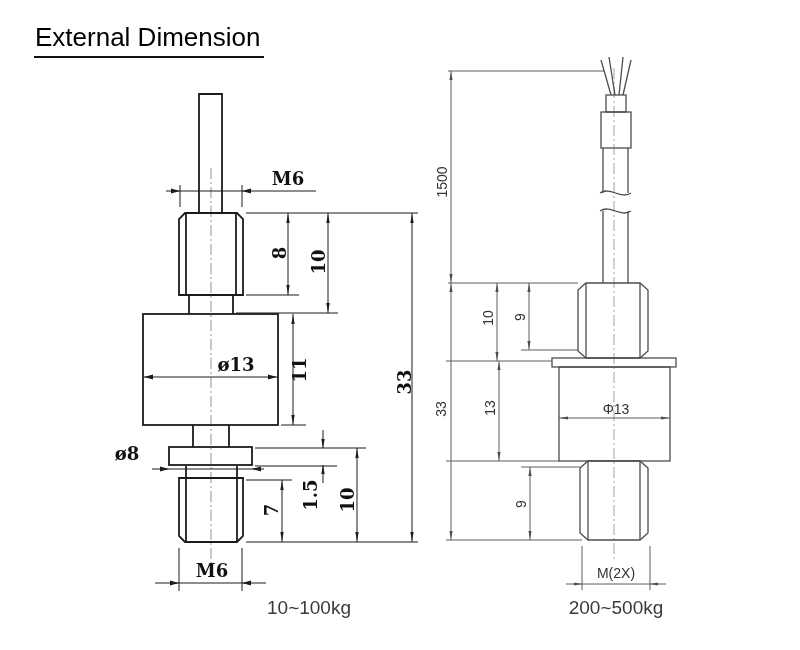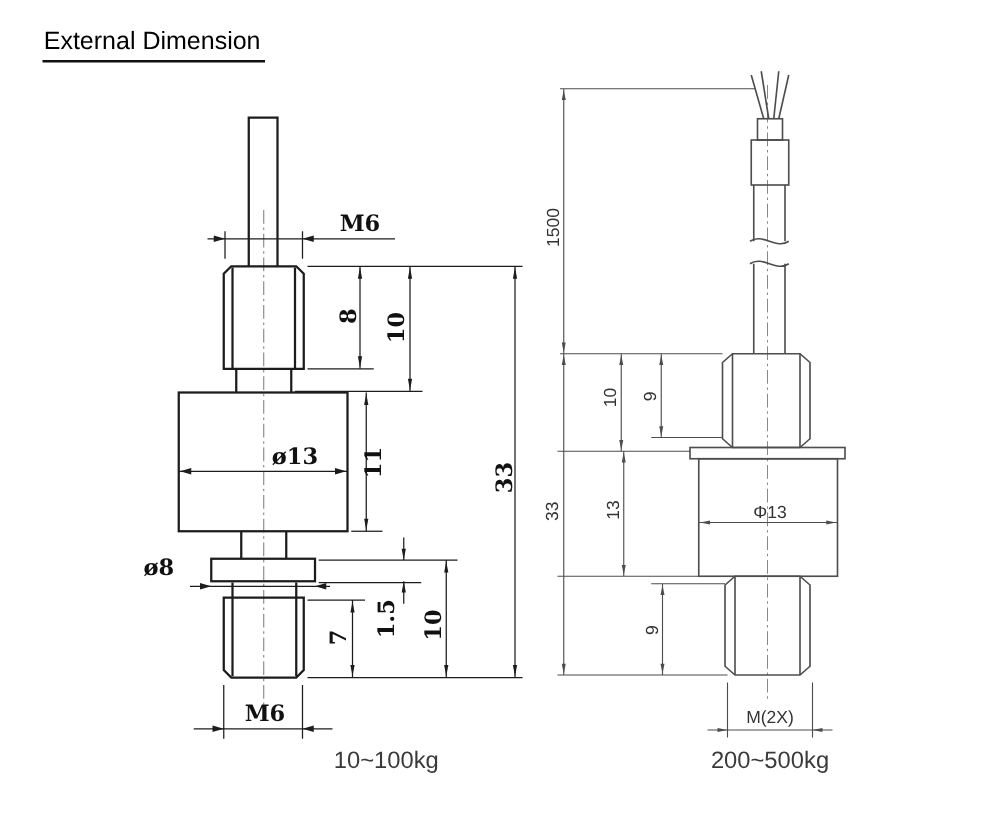--- a/index.html
+++ b/index.html
@@ -1,18 +1,18 @@
 <!DOCTYPE html>
 <html><head>
 <meta charset="utf-8">
 <style>
   html,body{margin:0;padding:0;background:#ffffff;}
   .page{position:relative;width:800px;height:650px;background:#ffffff;overflow:hidden;
         font-family:"Liberation Sans",sans-serif;}
-  .title{position:absolute;left:34px;top:22px;font-size:20px;color:#000;
+  .title{position:absolute;left:34px;top:22px;font-size:26px;color:#000;
          border-bottom:2px solid #111;padding:0 4px 3px 1px;font-weight:400;}
   svg{position:absolute;left:0;top:0;}
   .cap{font-family:"Liberation Sans",sans-serif;font-size:19px;fill:#3a3a3a;}
   .ldim{font-family:"DejaVu Serif",serif;font-weight:bold;font-size:18px;fill:#111;}
   .rdim{font-family:"Liberation Sans",sans-serif;font-size:14px;fill:#333;}
 </style>
 </head>
 <body>
 
 <div class="page">

